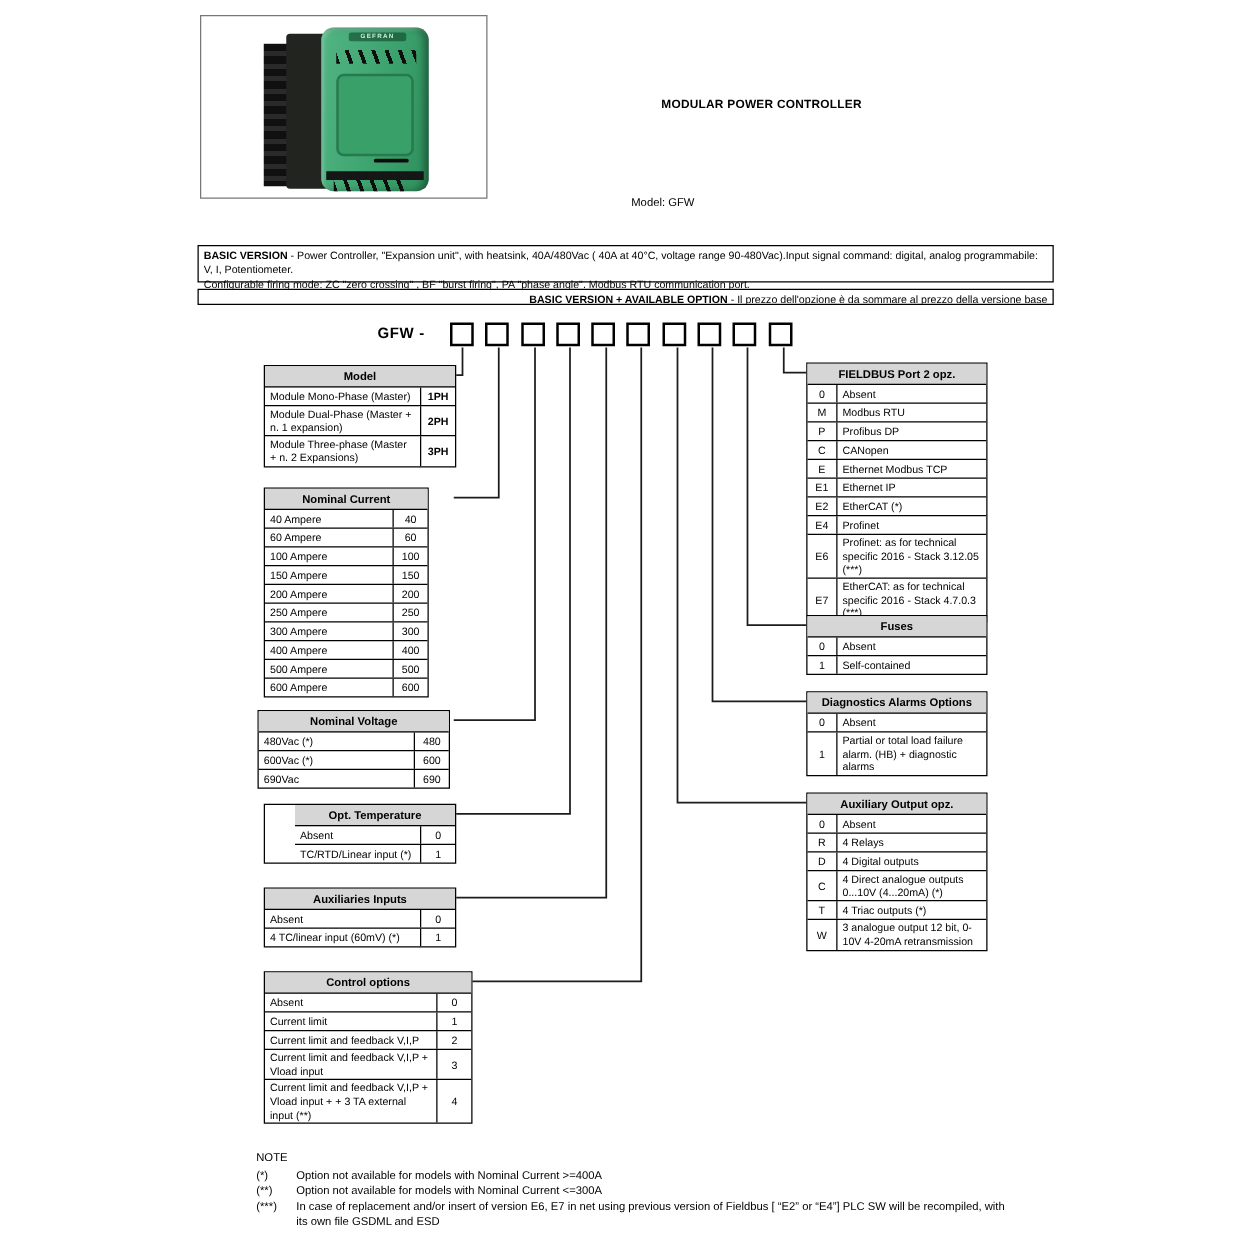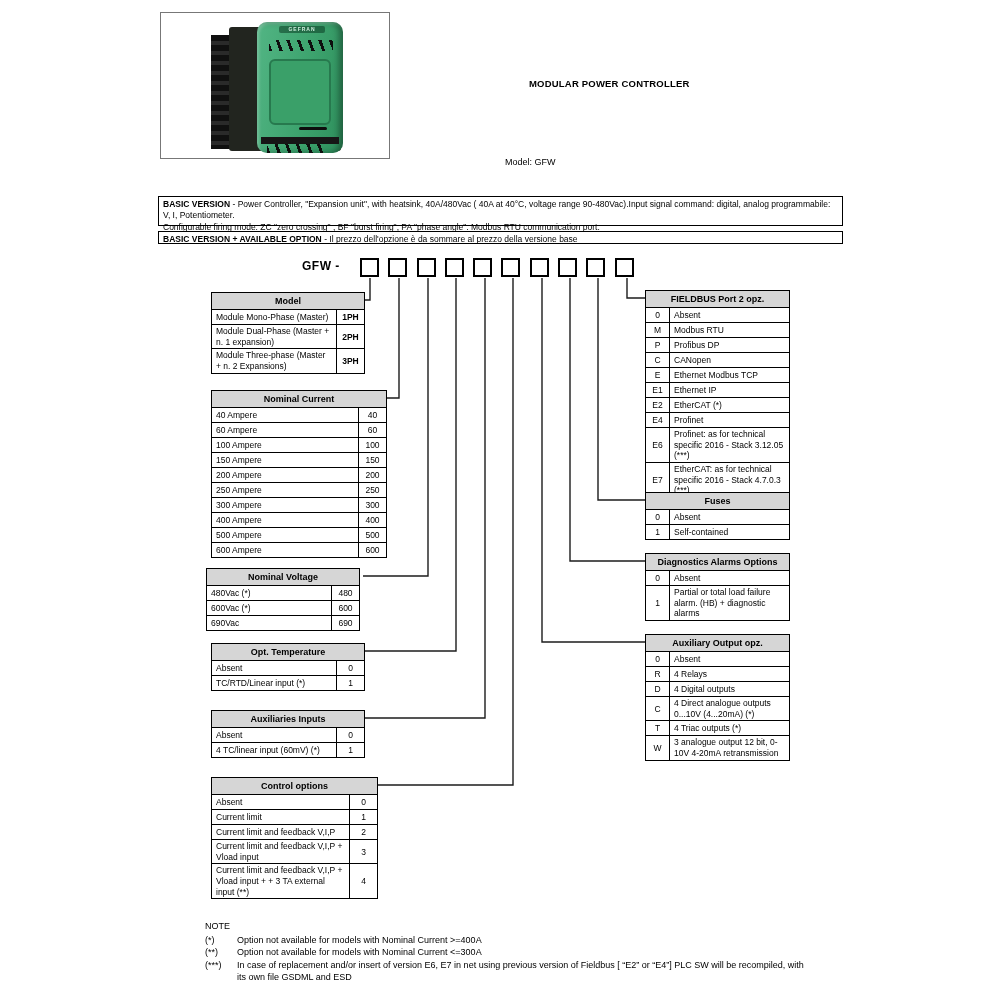--- a/index.html
+++ b/index.html
@@ -24,43 +24,43 @@
   .dev-strip{left:100px;top:124px;width:78px;height:7px;background:#161616;}
   .dev-vents-bot{left:106px;top:131px;width:58px;height:9px;
     background:repeating-linear-gradient(70deg,#0e0e0e 0 3px,transparent 3px 10px);}
   
   .title{position:absolute;left:505px;top:78px;font-size:9.5px;font-weight:bold;letter-spacing:.2px;padding-left:24px;}
   .model-label{position:absolute;left:505px;top:157px;font-size:9px;}
   
   .banner{position:absolute;left:158px;width:685px;border:1px solid #000;font-size:8.5px;line-height:1.35;padding:2px 4px;box-sizing:border-box;background:#fff;}
   .banner .b{font-weight:bold;}
   .banner1{top:196px;height:30px;}
-  .banner2{top:231px;height:13px;white-space:nowrap;overflow:hidden;}
+  .banner2{top:231px;height:13px;white-space:nowrap;overflow:hidden;text-align:right;}
   
   .gfw-prefix{position:absolute;left:302px;top:259px;font-size:12px;font-weight:bold;letter-spacing:.5px;}
   .code-boxes{position:absolute;left:360px;top:258px;display:flex;gap:9.3px;}
   .code-box{width:15px;height:15px;border:2.2px solid #000;background:#fff;}
   
   .connectors{position:absolute;left:0;top:0;width:1000px;height:1000px;z-index:0;pointer-events:none;}
   .connectors polyline{fill:none;stroke:#1c1c1c;stroke-width:1.4;}
   
   .table{position:absolute;border:1.4px solid #000;background:#fff;z-index:2;box-sizing:border-box;}
   .thead{background:#d6d6d6;font-weight:bold;font-size:9px;text-align:center;padding:3px 2px;border-bottom:1px solid #000;}
   .trow{display:flex;align-items:stretch;border-top:1px solid #000;min-height:14px;}
   .trow:first-child{border-top:none;}
   .cell{display:flex;align-items:center;box-sizing:border-box;}
   .cell.lab{flex:1;padding:1px 4px;font-size:8.5px;line-height:1.25;}
   .cell.val{justify-content:center;font-size:8.5px;padding:1px 2px;text-align:center;}
   .val-right .cell.val{width:28px;border-left:1px solid #000;}
   .val-left  .cell.val{width:24px;border-right:1px solid #000;}
   .bold-vals .cell.val{font-weight:bold;}
   #t-model   {left:211px;top:292px;width:154px;}
-  #t-current {left:211px;top:390px;width:176px;}
+  #t-current {left:211px;top:390px;width:132px;}
   #t-voltage {left:206px;top:568px;width:154px;}
-  #t-temp    {left:211px;top:643px;width:154px;}
+  #t-temp    {left:211px;top:643px;width:154px;padding-left:24px;}
   #t-auxin   {left:211px;top:710px;width:154px;}
   #t-control {left:211px;top:777px;width:167px;}
   #t-fieldbus{left:645px;top:290px;width:145px;}
   #t-fuses   {left:645px;top:492px;width:145px;}
   #t-diag    {left:645px;top:553px;width:145px;}
   #t-auxout  {left:645px;top:634px;width:145px;}
   
   .notes{position:absolute;left:205px;top:920px;width:600px;font-size:9px;line-height:1.4;}
   .note-title{font-weight:normal;margin-bottom:1px;}
   .note-line{display:flex;}

